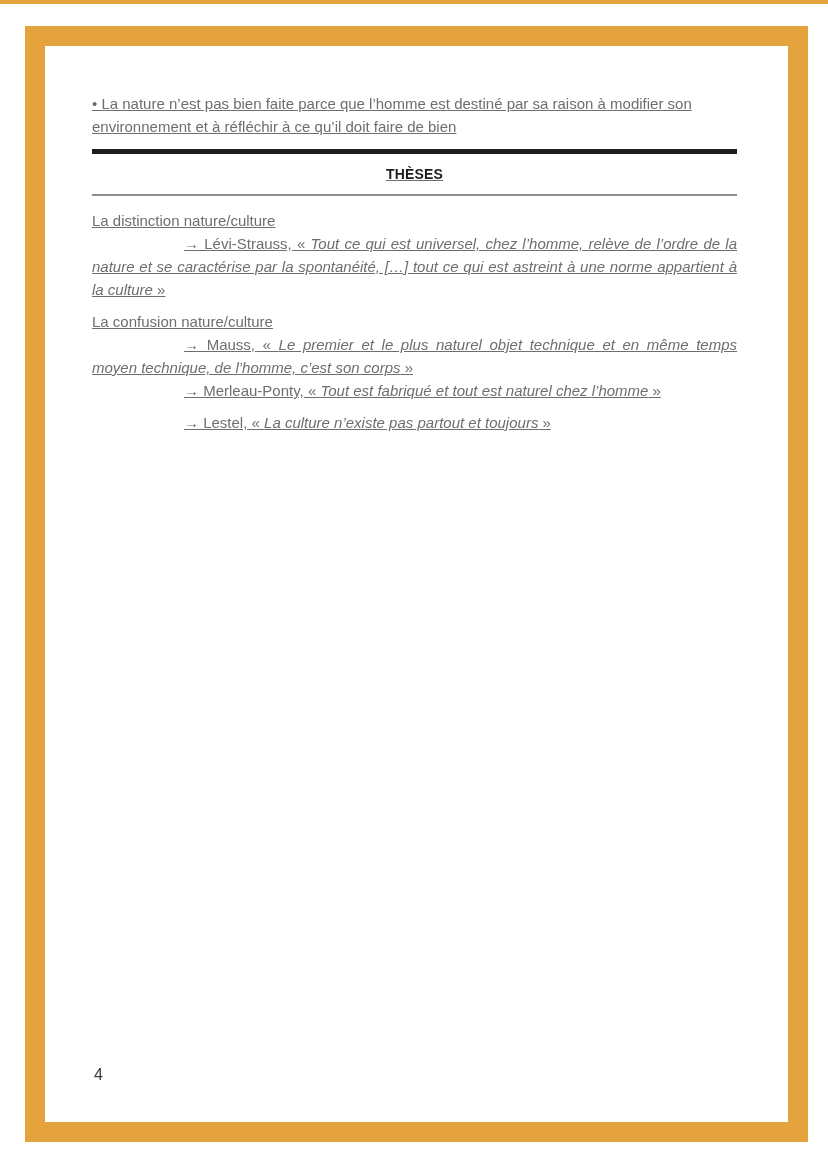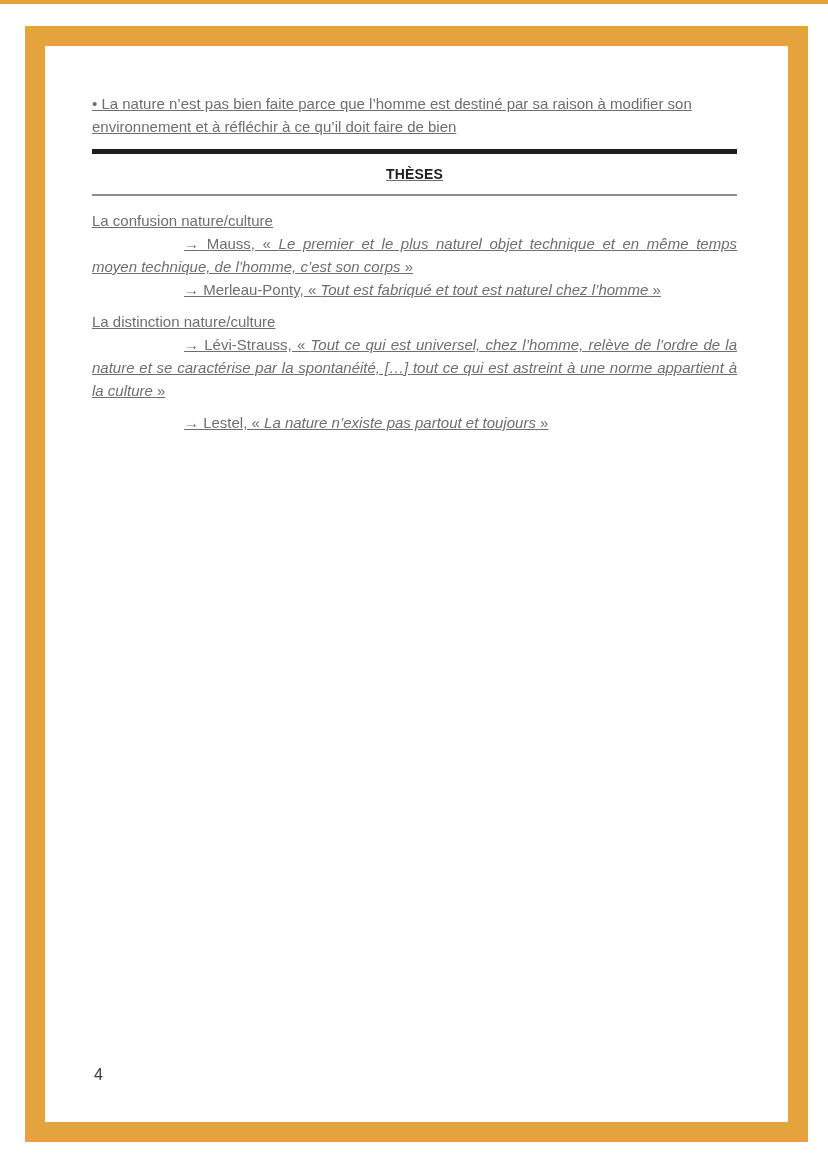--- a/index.html
+++ b/index.html
@@ -82,32 +82,32 @@
 
       <div class="rule-thick"></div>
 
       <h1 class="section-title">THÈSES</h1>
 
       <div class="rule-thin"></div>
 
       <div class="theses">
 
         <div class="thesis-section">
+          <p class="heading">La distinction nature/culture</p>
+          <p class="entry"><span class="entry-prefix">→ Lévi-Strauss, « </span><em class="entry-quote">Tout ce qui est universel, chez l’homme, relève de l’ordre de la nature et se caractérise par la spontanéité, […] tout ce qui est astreint à une norme appartient à la culture</em><span class="entry-suffix"> »</span></p>
+        </div>
+
+        <div class="thesis-section">
           <p class="heading">La confusion nature/culture</p>
           <p class="entry"><span class="entry-prefix">→ Mauss, « </span><em class="entry-quote">Le premier et le plus naturel objet technique et en même temps moyen technique, de l’homme, c’est son corps</em><span class="entry-suffix"> »</span></p>
           <p class="entry"><span class="entry-prefix">→ Merleau-Ponty, « </span><em class="entry-quote">Tout est fabriqué et tout est naturel chez l’homme</em><span class="entry-suffix"> »</span></p>
         </div>
 
         <div class="thesis-section">
-          <p class="heading">La distinction nature/culture</p>
-          <p class="entry"><span class="entry-prefix">→ Lévi-Strauss, « </span><em class="entry-quote">Tout ce qui est universel, chez l’homme, relève de l’ordre de la nature et se caractérise par la spontanéité, […] tout ce qui est astreint à une norme appartient à la culture</em><span class="entry-suffix"> »</span></p>
-        </div>
-
-        <div class="thesis-section">
-          <p class="entry"><span class="entry-prefix">→ Lestel, « </span><em class="entry-quote">La nature n’existe pas partout et toujours</em><span class="entry-suffix"> »</span></p>
+          <p class="entry"><span class="entry-prefix">→ Lestel, « </span><em class="entry-quote">La culture n’existe pas partout et toujours</em><span class="entry-suffix"> »</span></p>
         </div>
 
       </div>
     </div>
   </div>
 
   <div class="page-number">4</div>
 </div>
 
 </body></html>

